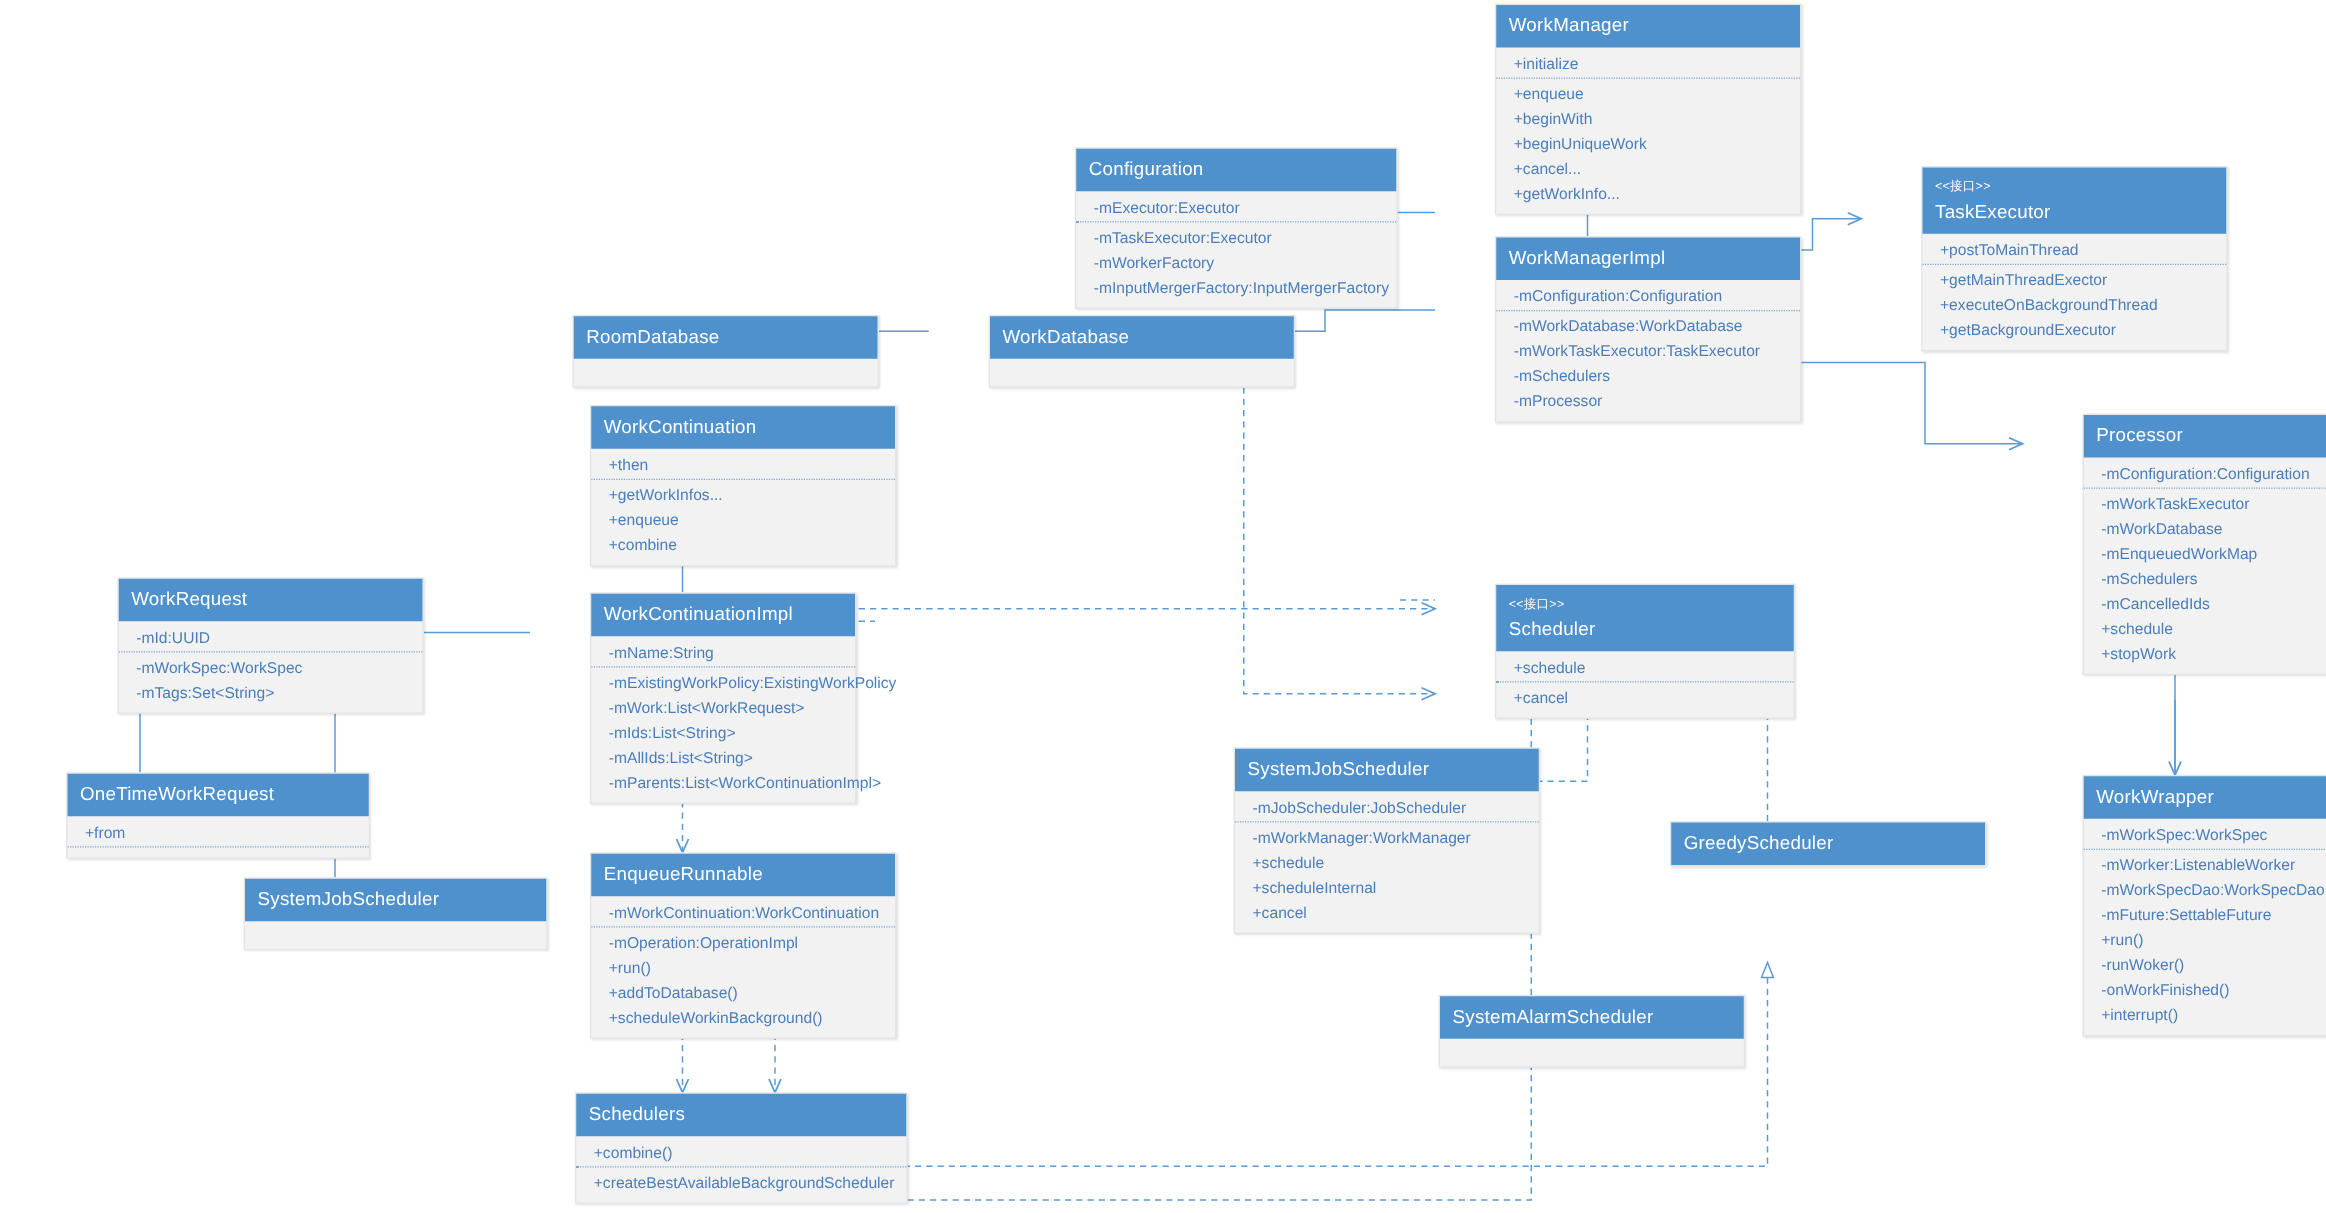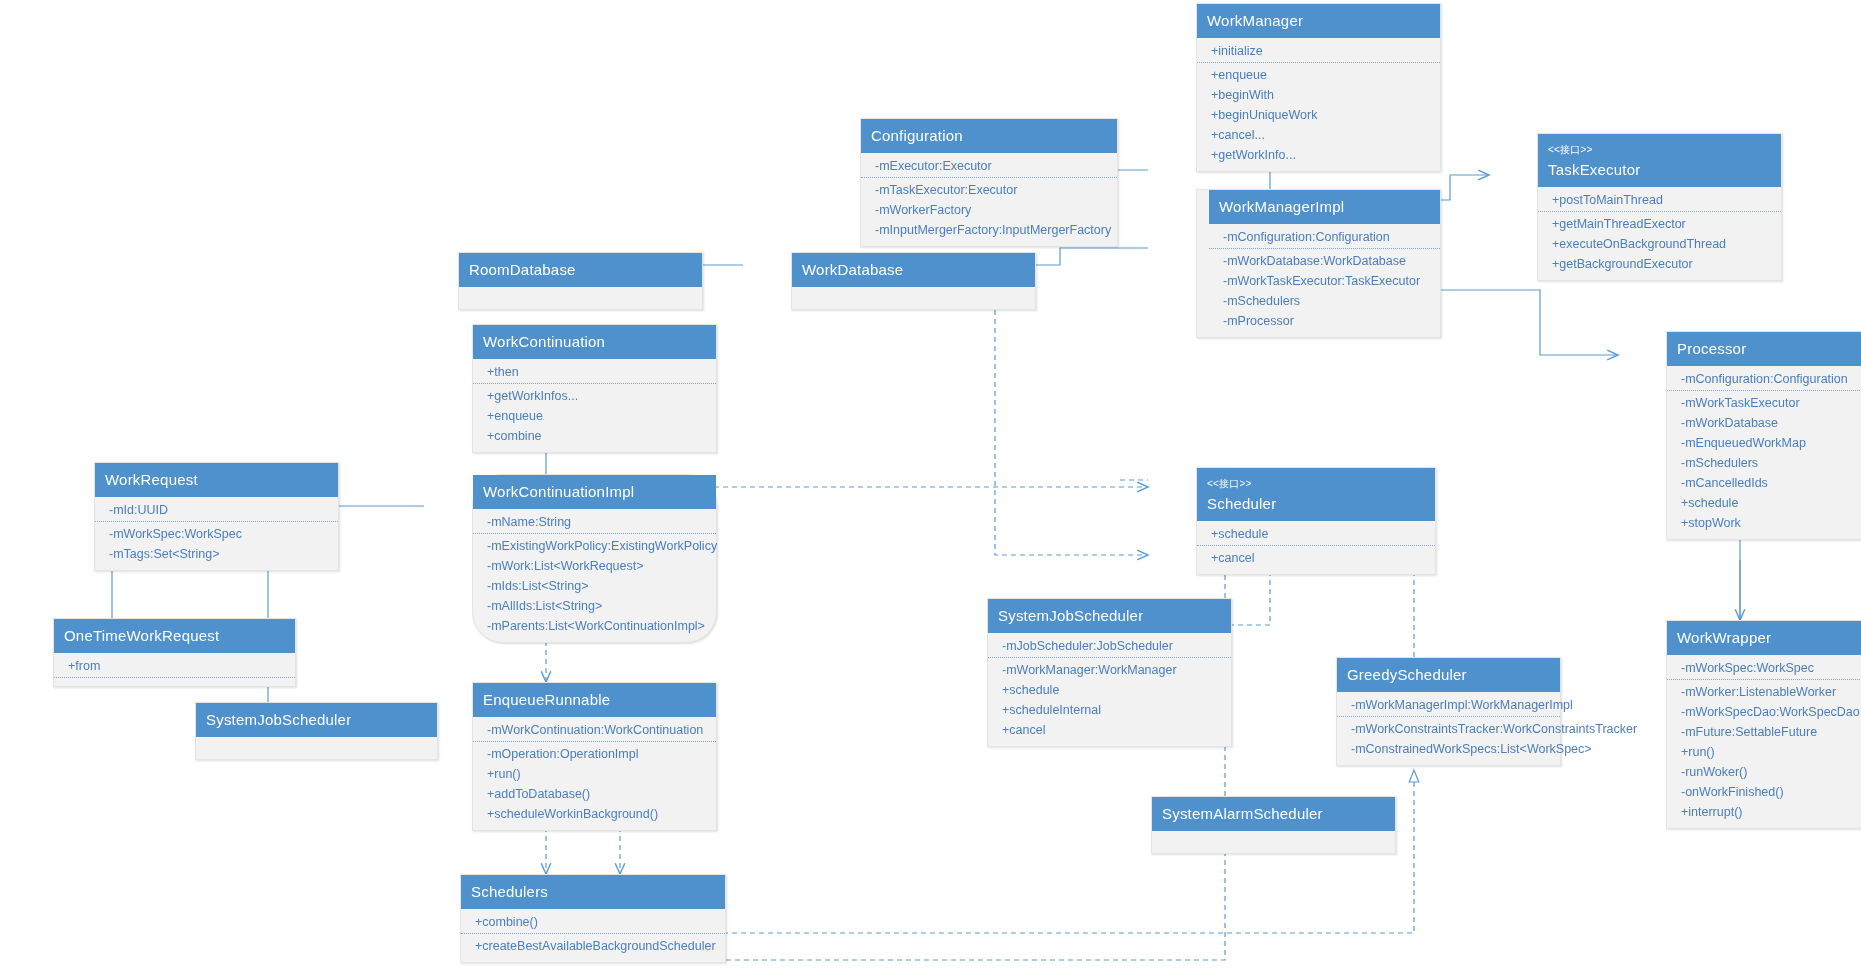--- a/index.html
+++ b/index.html
@@ -167,21 +167,21 @@
       </div>
       <div class="uml-class" style="left: 1489px; top: 133px; width: 245px;">
         <div class="uml-header"><span class="uml-stereotype">&lt;&lt;接口&gt;&gt;</span><span>TaskExecutor</span></div>
         <div class="uml-body">
           <div class="uml-row sep">+postToMainThread</div>
           <div class="uml-row">+getMainThreadExector</div>
           <div class="uml-row">+executeOnBackgroundThread</div>
           <div class="uml-row">+getBackgroundExecutor</div>
         </div>
       </div>
-      <div class="uml-class" style="left: 1148px; top: 189px; width: 245px; padding-left: 12px;">
+      <div class="uml-class" style="left: 1148px; top: 189px; width: 245px;">
         <div class="uml-header"><span>WorkManagerImpl</span></div>
         <div class="uml-body">
           <div class="uml-row sep">-mConfiguration:Configuration</div>
           <div class="uml-row">-mWorkDatabase:WorkDatabase</div>
           <div class="uml-row">-mWorkTaskExecutor:TaskExecutor</div>
           <div class="uml-row">-mSchedulers</div>
           <div class="uml-row">-mProcessor</div>
         </div>
       </div>
       <div class="uml-class" style="left: 410px; top: 252px; width: 245px;">
@@ -215,21 +215,21 @@
         </div>
       </div>
       <div class="uml-class" style="left: 46px; top: 462px; width: 245px;">
         <div class="uml-header"><span>WorkRequest</span></div>
         <div class="uml-body">
           <div class="uml-row sep">-mId:UUID</div>
           <div class="uml-row">-mWorkSpec:WorkSpec</div>
           <div class="uml-row">-mTags:Set&lt;String&gt;</div>
         </div>
       </div>
-      <div class="uml-class" style="left: 424px; top: 474px; width: 245px; border-radius: 31px;">
+      <div class="uml-class" style="left: 424px; top: 474px; width: 213px;">
         <div class="uml-header"><span>WorkContinuationImpl</span></div>
         <div class="uml-body">
           <div class="uml-row sep">-mName:String</div>
           <div class="uml-row">-mExistingWorkPolicy:ExistingWorkPolicy</div>
           <div class="uml-row">-mWork:List&lt;WorkRequest&gt;</div>
           <div class="uml-row">-mIds:List&lt;String&gt;</div>
           <div class="uml-row">-mAllIds:List&lt;String&gt;</div>
           <div class="uml-row">-mParents:List&lt;WorkContinuationImpl&gt;</div>
         </div>
       </div>
@@ -262,27 +262,22 @@
           <div class="uml-row sep">-mWorkSpec:WorkSpec</div>
           <div class="uml-row">-mWorker:ListenableWorker</div>
           <div class="uml-row">-mWorkSpecDao:WorkSpecDao</div>
           <div class="uml-row">-mFuture:SettableFuture</div>
           <div class="uml-row">+run()</div>
           <div class="uml-row">-runWoker()</div>
           <div class="uml-row">-onWorkFinished()</div>
           <div class="uml-row">+interrupt()</div>
         </div>
       </div>
-      <div class="uml-class" style="left: 1288px; top: 657px; width: 225px;">
+      <div class="uml-class" style="left: 1288px; top: 657px; width: 253px;">
         <div class="uml-header"><span>GreedyScheduler</span></div>
-        <div class="uml-body">
-          <div class="uml-row sep">-mWorkManagerImpl:WorkManagerImpl</div>
-          <div class="uml-row">-mWorkConstraintsTracker:WorkConstraintsTracker</div>
-          <div class="uml-row">-mConstrainedWorkSpecs:List&lt;WorkSpec&gt;</div>
-        </div>
       </div>
       <div class="uml-class" style="left: 147px; top: 702px; width: 243px;">
         <div class="uml-header"><span>SystemJobScheduler</span></div>
         <div class="uml-body empty"></div>
       </div>
       <div class="uml-class" style="left: 424px; top: 682px; width: 245px;">
         <div class="uml-header"><span>EnqueueRunnable</span></div>
         <div class="uml-body">
           <div class="uml-row sep">-mWorkContinuation:WorkContinuation</div>
           <div class="uml-row">-mOperation:OperationImpl</div>

